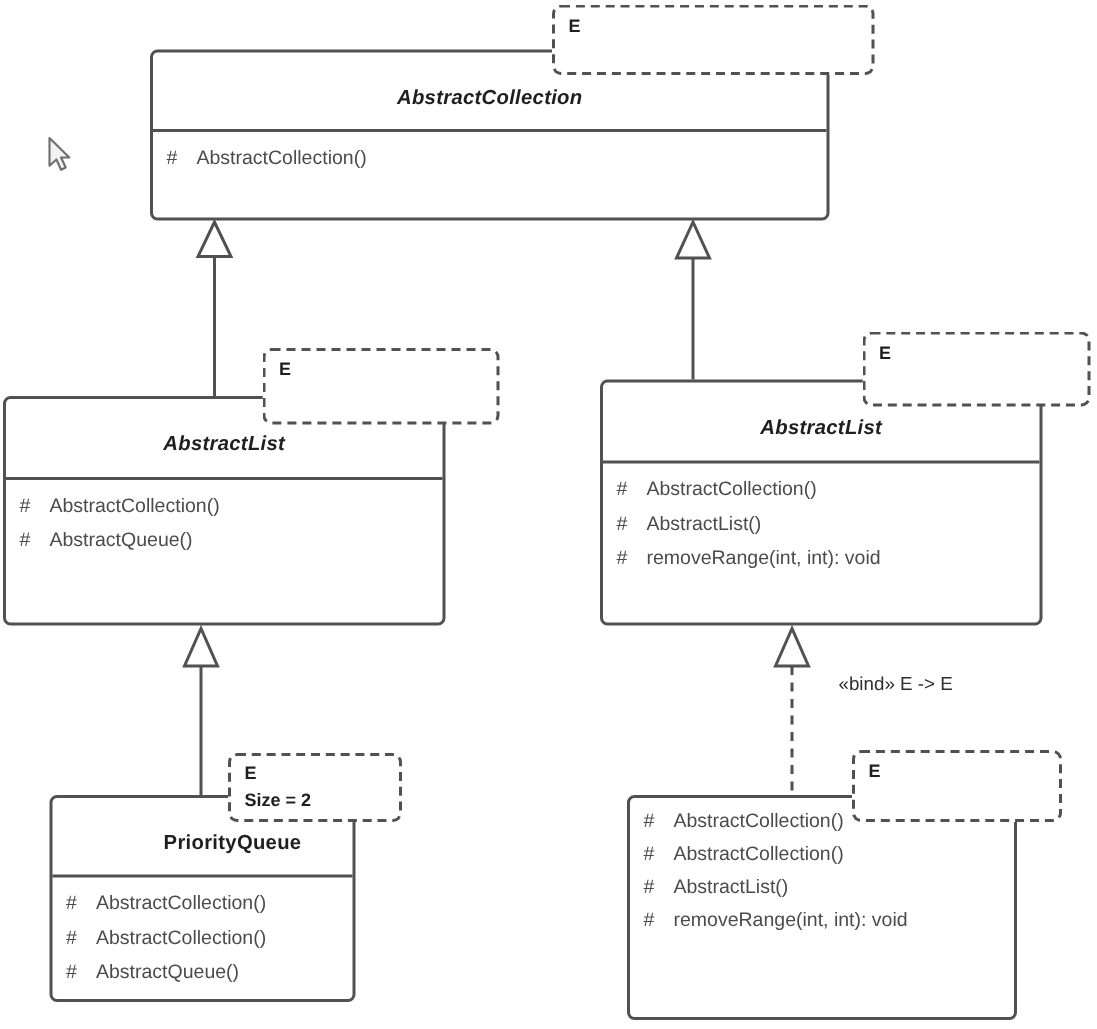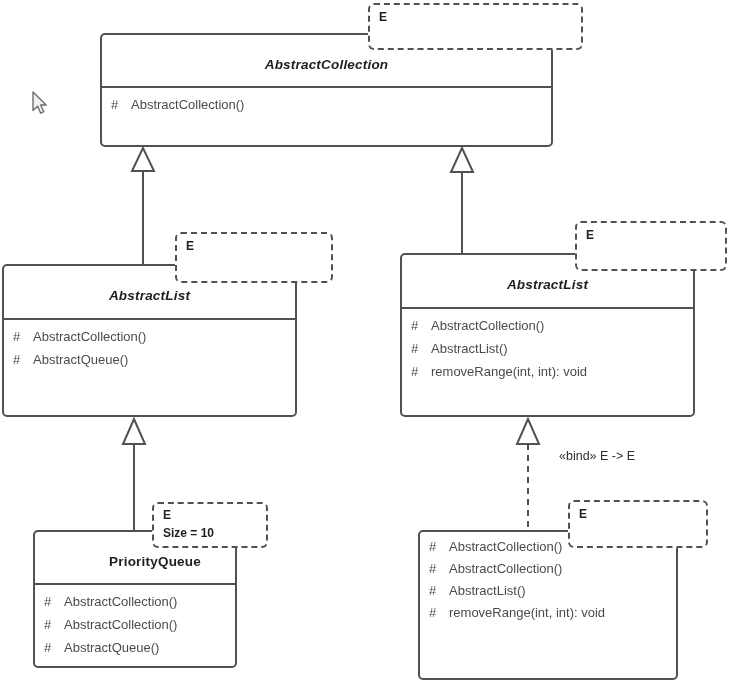--- a/index.html
+++ b/index.html
@@ -170,21 +170,21 @@
         <span>AbstractCollection()</span>
       </div>
       <div class="op">
         <span class="vis">#</span>
         <span>AbstractQueue()</span>
       </div>
     </div>
   </div>
   <div class="tpl" style="left:152px; top:502px; width:116px; height:46px; line-height:18px; padding-top:2px;">
     <div>E</div>
-    <div>Size = 10</div>
+    <div>Size = 2</div>
   </div>
 
   <div class="uml-class" style="left:418px; top:530px; width:260px; height:150px;">
     <div class="cls-ops" style="padding-top:4px;">
       <div class="op" style="line-height:22px;">
         <span class="vis">#</span>
         <span>AbstractCollection()</span>
       </div>
       <div class="op" style="line-height:22px;">
         <span class="vis">#</span>

